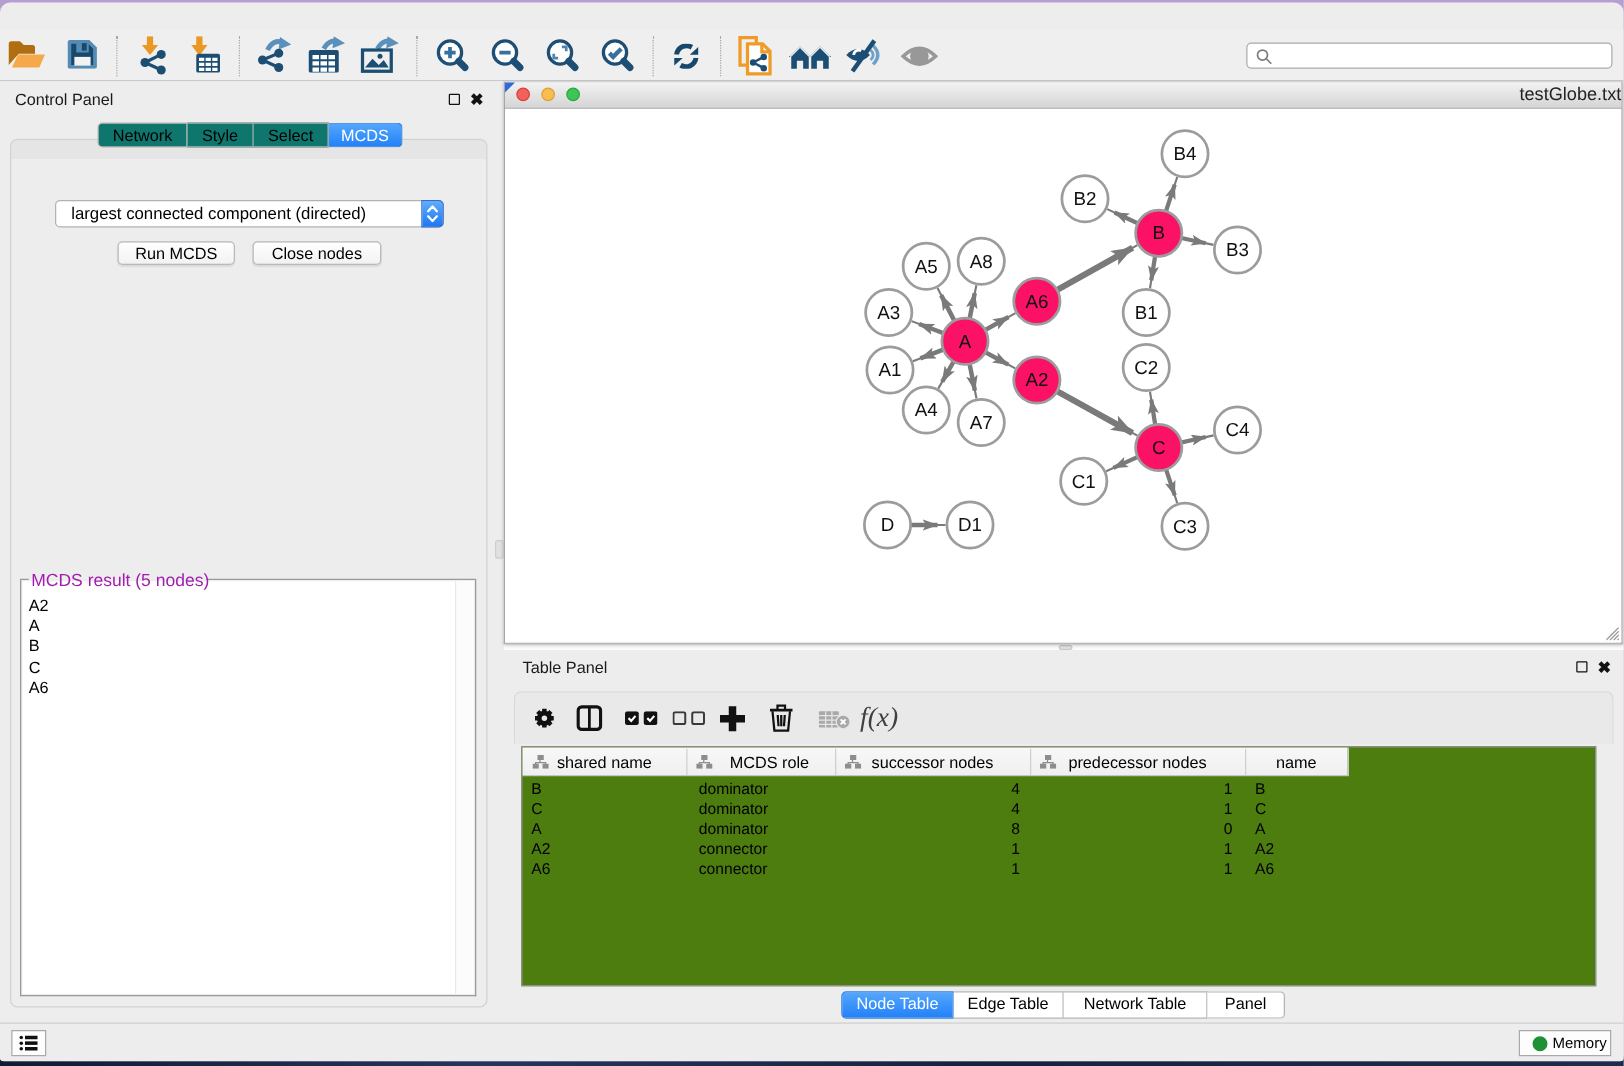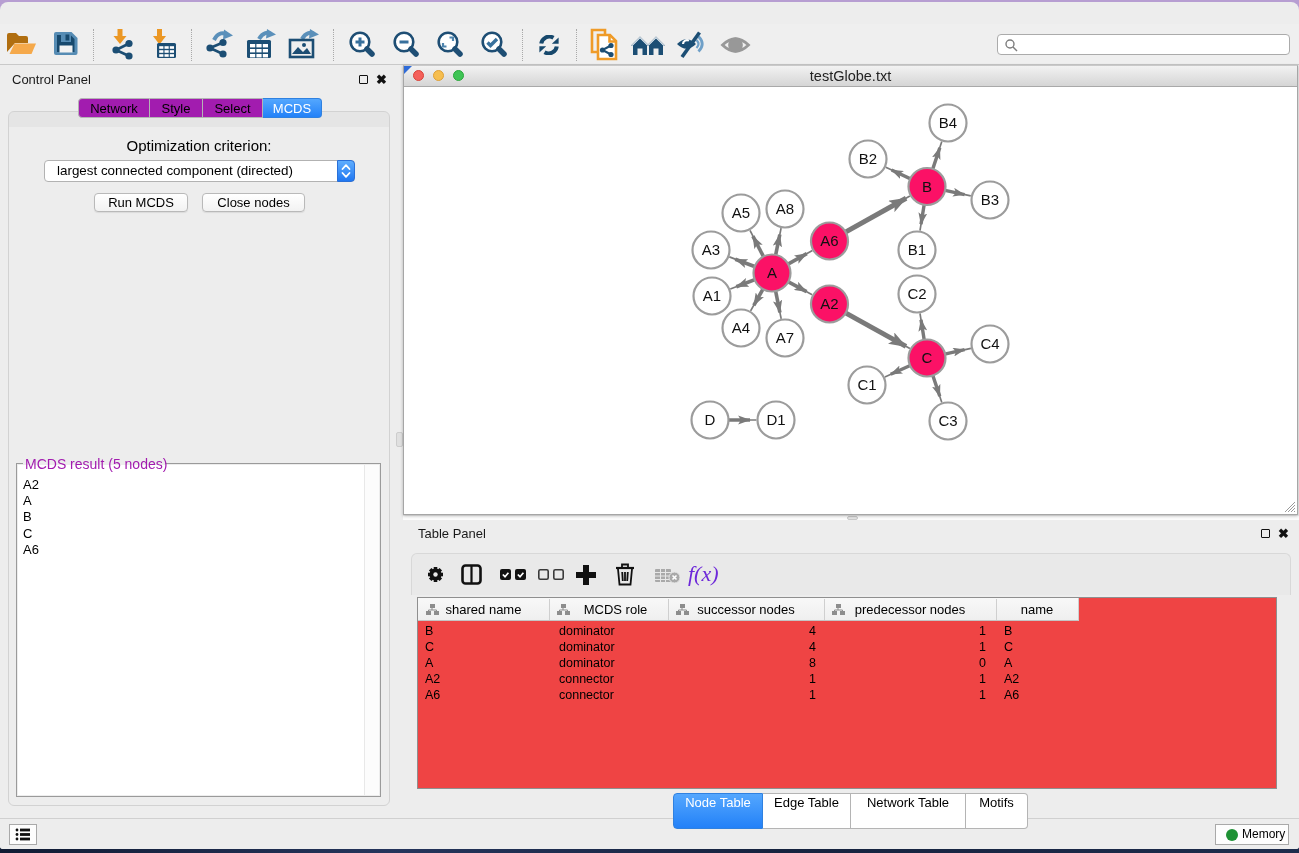--- a/index.html
+++ b/index.html
@@ -19,21 +19,21 @@
 #searchbox svg{position:absolute;left:6px;top:3px}
 #mainbg{position:absolute;left:0;top:63px;width:100%;height:753px;background:#ededed}
 
 #cp-title{position:absolute;left:12px;top:70px;font-size:13px;color:#1a1a1a}
 .panelbtns{position:absolute;display:flex;gap:8px;align-items:center}
 #cpbtns{left:359px;top:73px}
 .sqico{width:9px;height:9px;border:1.6px solid #111;border-radius:1px}
 .xico{font-size:13px;font-weight:700;color:#111;line-height:9px}
 #cp-panel{position:absolute;left:8px;top:109px;width:382px;height:695px;background:linear-gradient(#e5e5e5,#e5e5e5 15px,#ededed 15px);border:1px solid #d2d2d2;border-radius:6px}
 #tabs{position:absolute;left:78px;top:96px;height:20px;display:flex;z-index:3}
-.tab{font-size:13px;color:#000;background:#a21caf;border:1px solid #b4b4b4;border-left:none;text-align:center;line-height:19px}
+.tab{font-size:13px;color:#000;background:#0f766e;border:1px solid #b4b4b4;border-left:none;text-align:center;line-height:19px}
 .tab.first{border-left:1px solid #b4b4b4;border-radius:4px 0 0 4px}
 .tab.sel{background:linear-gradient(#54a7fe,#2381f8);color:#fff;border-color:#2f81e0;border-radius:0 4px 4px 0}
 #optlabel{position:absolute;left:0;top:135px;width:398px;text-align:center;font-size:15px;color:#000}
 #dropdown{position:absolute;left:44px;top:158px;width:311px;height:22px;background:#fff;border:1px solid #b2b2b2;border-radius:4px;font-size:13.4px;line-height:20px;padding-left:12px;color:#000}
 #ddbtn{position:absolute;right:-1px;top:-1px;width:18px;height:22px;border-radius:0 4px 4px 0;background:linear-gradient(#5fadfe,#2077f1);border:1px solid #2a70d8}
 .btn{position:absolute;height:19px;background:linear-gradient(#ffffff,#f2f2f2);border:1px solid #b9b9b9;border-radius:4px;font-size:13px;text-align:center;line-height:17px;color:#000;box-shadow:0 1px 1px rgba(0,0,0,.08)}
 #runbtn{left:94px;top:191px;width:94px}
 #closebtn{left:202px;top:191px;width:103px}
 #fieldset{position:absolute;left:16px;top:462px;width:365px;height:333px;border:1px solid #9a9a9a;border-top:none}
 #fstopl{position:absolute;left:-1px;top:-1px;width:7px;height:1px;background:#9a9a9a}
@@ -41,35 +41,35 @@
 #fieldlegend{position:absolute;left:8px;top:-8px;font-size:14px;color:#a21caf}
 #mcdslist{position:absolute;left:1px;top:1px;right:1px;bottom:1px;background:#fff;font-size:13px;color:#000;padding:12px 0 0 5px;line-height:16.2px}
 #mcdsscroll{position:absolute;right:1px;top:1px;width:15px;bottom:1px;background:#fcfcfc;border-left:1px solid #e8e8e8}
 
 #netwin{position:absolute;left:403px;top:63px;width:895px;height:450px;background:#fff;border:1px solid #a6a6a6;border-top-color:#c9c9c9;box-shadow:0 1px 3px rgba(0,0,0,.25)}
 #nettitle{position:absolute;left:0;top:0;width:100%;height:21px;background:linear-gradient(#f2f2f2,#d5d5d5);border-bottom:1px solid #a9a9a9}
 #nettitle .tl{width:11px;height:11px;top:4px}
 #nettitle .t1{left:9px;background:#f4605a;border:1px solid #da4138}
 #nettitle .t2{left:29px;background:#f6be4f;border:1px solid #dfa036}
 #nettitle .t3{left:49px;background:#3fc455;border:1px solid #2aa83c}
-#nettext{position:absolute;top:2px;left:0;width:100%;text-align:center;font-size:14.5px;color:#222}
+#nettext{position:absolute;top:2px;left:0;width:100%;text-align:right;font-size:14.5px;color:#222}
 #netcorner{position:absolute;left:0;top:0;width:0;height:0;border-top:8px solid #2e6bd8;border-right:8px solid transparent}
 #canvas{position:absolute;left:0;top:22px;width:893px;height:426px;background:#fff}
 #grip{position:absolute;right:1px;bottom:1px}
 
 #tp-title{position:absolute;left:418px;top:524px;font-size:13px;color:#1a1a1a}
 #tpbtns{left:1261px;top:527px}
 #tp-toolbar{position:absolute;left:411px;top:551px;width:880px;height:42px;background:#e9e9e9;border:1px solid #d8d8d8;border-radius:6px 6px 0 0;border-bottom:none}
-#tp-table{position:absolute;left:417px;top:595px;width:860px;height:192px;background:#ef4444;border:1px solid #8f8f8f}
+#tp-table{position:absolute;left:417px;top:595px;width:860px;height:192px;background:#4d7c0f;border:1px solid #8f8f8f}
 #thead{position:absolute;left:0;top:0;width:661px;height:23px;background:linear-gradient(#f8f8f8,#efefef);border-bottom:1px solid #c4c4c4;border-right:1px solid #cfcfcf}
 .th{position:absolute;top:0;height:23px;font-size:13px;color:#000;text-align:center;line-height:23px}
 .thsep{position:absolute;top:1px;height:21px;width:0;border-left:1px solid #cfcfcf}
 .hicon{position:absolute;top:6px}
 .trow{position:absolute;font-size:12.5px;color:#000;height:16px;line-height:16px}
-#tp-tabs{position:absolute;left:673px;top:791px;height:36px;display:flex;z-index:3}
+#tp-tabs{position:absolute;left:673px;top:791px;height:22px;display:flex;z-index:3}
 .tab2{font-size:13px;color:#000;background:#fff;border:1px solid #b4b4b4;border-left:none;text-align:center;line-height:18px}
 .tab2.sel{background:linear-gradient(#54a7fe,#2381f8);color:#fff;border-color:#2f81e0;border-radius:4px 0 0 4px;border-left:1px solid #2f81e0}
 .tab2.last{border-radius:0 4px 4px 0}
 
 #statusbar{position:absolute;left:0;top:816px;width:100%;height:31px;background:#ededed;border-top:1px solid #d0d0d0}
 #listbtn{position:absolute;left:9px;top:5px;width:28px;height:21px;background:#fdfdfd;border:1px solid #a9a9a9}
 #membtn{position:absolute;right:10px;top:5px;width:74px;height:21px;background:#fdfdfd;border:1px solid #a9a9a9;font-size:12px;line-height:19px;color:#000;padding-left:26px;white-space:nowrap;overflow:hidden}
 #memdot{position:absolute;left:10px;top:4px;width:12px;height:12px;border-radius:50%;background:#1d9134}
 svg{display:block}
 </style></head>
@@ -280,21 +280,20 @@
       <div class="sqico"></div>
       <div class="xico">✖</div>
     </div>
   <div id="cp-panel"></div>
   <div id="tabs">
     <div class="tab first" style="width:72px">Network</div>
     <div class="tab" style="width:53px">Style</div>
     <div class="tab" style="width:60px">Select</div>
     <div class="tab sel" style="width:59px">MCDS</div>
   </div>
-  <div id="optlabel">Optimization criterion:</div>
   <div id="dropdown">largest connected component (directed)
     <div id="ddbtn">
         <svg width="16" height="20" viewBox="0 0 16 20">
           <path d="M4.5 8 L8 4.2 L11.5 8" fill="none" stroke="#fff" stroke-width="1.8" stroke-linecap="round" stroke-linejoin="round"></path>
           <path d="M4.5 12 L8 15.8 L11.5 12" fill="none" stroke="#fff" stroke-width="1.8" stroke-linecap="round" stroke-linejoin="round"></path>
         </svg>
       </div>
   </div>
   <div class="btn" id="runbtn">Run MCDS</div>
   <div class="btn" id="closebtn">Close nodes</div>
@@ -491,21 +490,21 @@
             <line x1="0" y1="4.5" x2="16" y2="4.5"></line>
             <line x1="0" y1="8" x2="16" y2="8"></line>
             <line x1="0" y1="11.5" x2="16" y2="11.5"></line>
             <line x1="5.5" y1="1" x2="5.5" y2="14"></line>
             <line x1="10.5" y1="1" x2="10.5" y2="14"></line>
           </g>
       <circle cx="19.5" cy="9.5" r="5.5" fill="#a9a9a9" stroke="#e7e7e7" stroke-width="1"></circle>
       <path d="M17.5 7.5 l4 4 M21.5 7.5 l-4 4" stroke="#fff" stroke-width="1.6"></path>
     </svg>
       </div>
-    <div class="ticon" style="left:276px;top:7px;font-family:'Liberation Serif',serif;font-style:italic;font-size:22px;color:#6d28d9">f(x)</div>
+    <div class="ticon" style="left:276px;top:7px;font-family:'Liberation Serif',serif;font-style:italic;font-size:22px;color:#404040">f(x)</div>
   </div>
   <div id="tp-table">
     <div id="thead">
       <div class="th" style="left:0;width:131px">shared name</div>
       <div class="thsep" style="left:131px"></div>
       <div class="th" style="left:138px;width:119px">MCDS role</div>
       <div class="thsep" style="left:250px"></div>
       <div class="th" style="left:250px;width:156px">successor nodes</div>
       <div class="thsep" style="left:406px"></div>
       <div class="th" style="left:406px;width:172px">predecessor nodes</div>
@@ -568,21 +567,21 @@
     <div class="trow" style="left:7px;top:89px">A6</div>
     <div class="trow" style="left:141px;top:89px">connector</div>
     <div class="trow" style="left:250px;top:89px;width:148px;text-align:right">1</div>
     <div class="trow" style="left:406px;top:89px;width:162px;text-align:right">1</div>
     <div class="trow" style="left:586px;top:89px">A6</div>
   </div>
   <div id="tp-tabs">
     <div class="tab2 sel" style="width:90px">Node Table</div>
     <div class="tab2" style="width:88px">Edge Table</div>
     <div class="tab2" style="width:115px">Network Table</div>
-    <div class="tab2 last" style="width:62px">Motifs</div>
+    <div class="tab2 last" style="width:62px">Panel</div>
   </div>
   <div id="statusbar">
     <div id="listbtn">
         <svg width="26" height="19" viewBox="0 0 26 19">
           <g fill="#111">
             <circle cx="7" cy="5" r="1.4"></circle>
             <rect x="10" y="3.6" width="10" height="2.8"></rect>
             <circle cx="7" cy="9.5" r="1.4"></circle>
             <rect x="10" y="8.1" width="10" height="2.8"></rect>
             <circle cx="7" cy="14" r="1.4"></circle>

